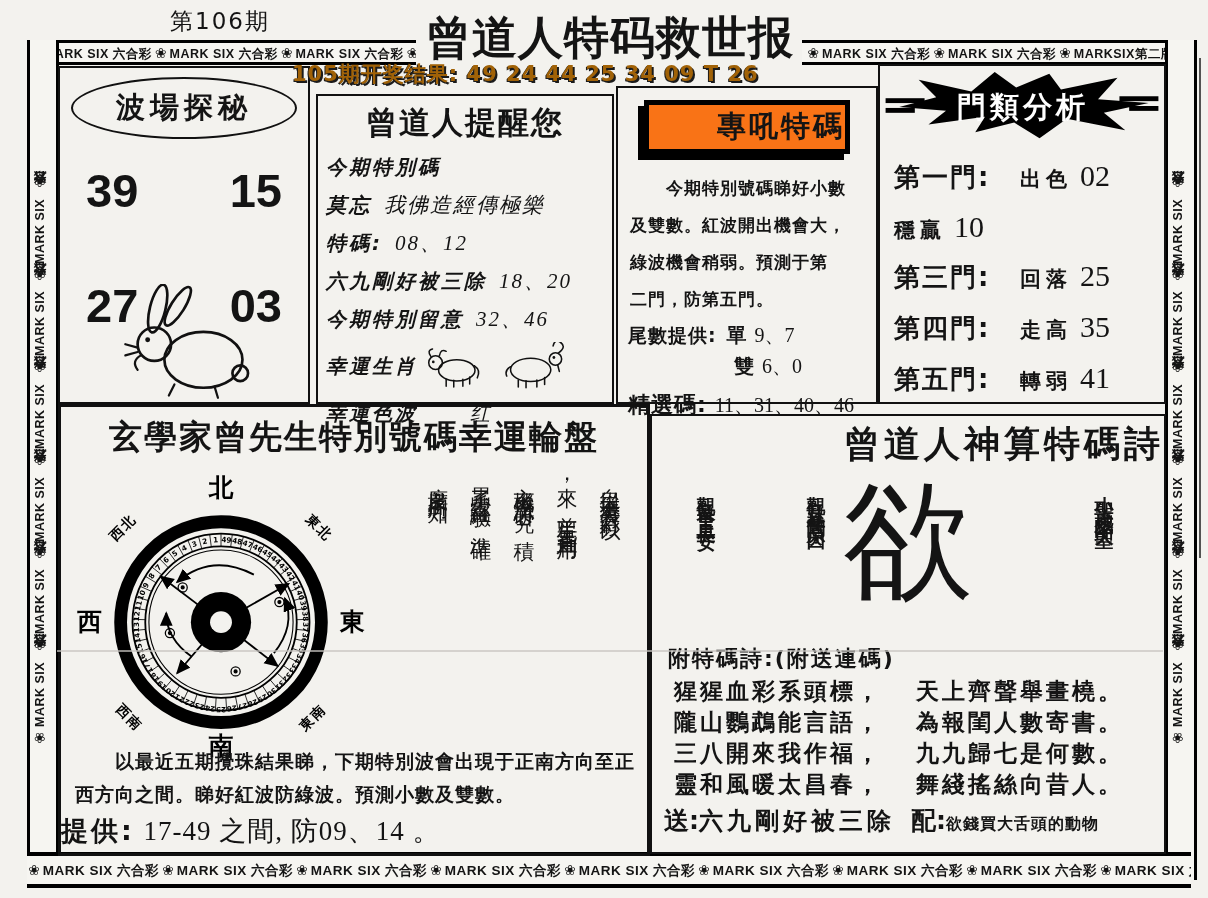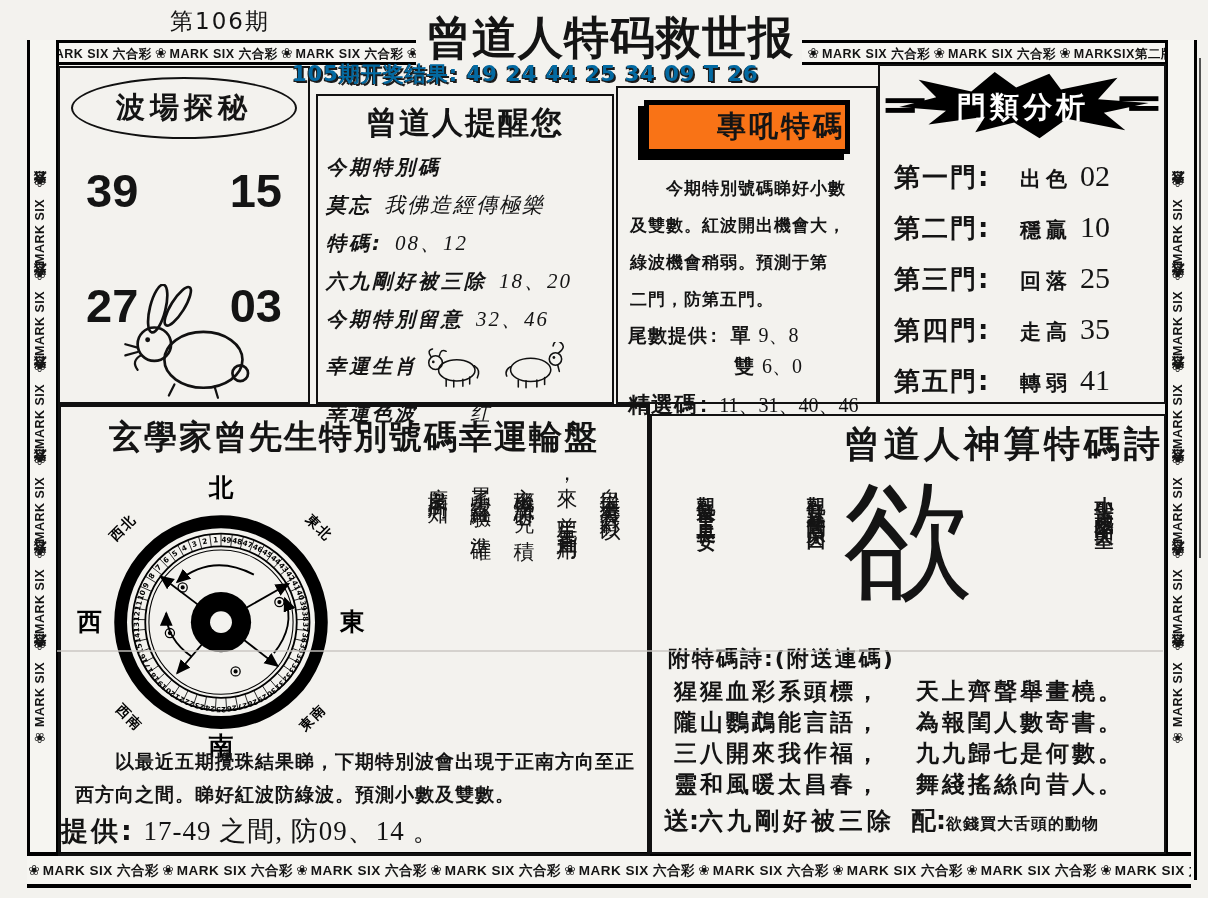--- a/index.html
+++ b/index.html
@@ -14,21 +14,21 @@
            overflow:hidden;white-space:nowrap;writing-mode:vertical-rl;transform:rotate(180deg);text-align:center;}
   .strip-v .bunit{font-size:12.5px;font-weight:bold;font-family:"Liberation Sans",sans-serif;letter-spacing:.5px;padding:2px 0;}
   .strip-v .flower{font-size:14px;padding:1px 0;}
   .top-strip{height:19px;line-height:19px;top:40px;}
   .bottom-strip{left:27px;top:852px;width:1164px;height:28px;line-height:28px;border-top:4px solid #000;border-bottom:4px solid #000;}
   .bottom-strip .bunit{font-size:13.5px;}
   .side-strip{top:40px;width:26px;height:840px;}
 
   .issue{position:absolute;left:170px;top:6px;font-size:23px;letter-spacing:2px;}
   .main-title{position:absolute;left:415px;top:8px;width:390px;text-align:center;font-size:45px;font-weight:900;letter-spacing:1px;}
-  .red-result{position:absolute;left:292px;top:60px;font-size:21px;font-weight:bold;color:#0369a1;
+  .red-result{position:absolute;left:292px;top:60px;font-size:21px;font-weight:bold;color:#a16207;
               text-shadow:2px 2px 0 #1b1b1b,-1px 1px 0 #1b1b1b;letter-spacing:1px;z-index:6;}
 
   .panel{position:absolute;border:2px solid #111;}
 
   
   .bc-ellipse{width:222px;height:58px;border:2px solid #111;border-radius:50%;margin:9px auto 0;
               text-align:center;line-height:56px;font-size:29px;font-weight:bold;letter-spacing:5px;}
   .bc-pairs{margin-top:24px;}
   .bc-row{display:flex;justify-content:space-between;width:196px;margin:0 auto 60px;
           font-size:47px;font-family:"Liberation Sans",sans-serif;font-weight:600;}
@@ -41,21 +41,21 @@
   .tx-val{font-family:"Liberation Serif","DejaVu Serif",serif;margin-left:12px;font-size:21px;letter-spacing:2px;}
   .tx-red{margin-left:52px;font-size:20px;}
   .tx-animals{margin-left:4px;display:flex;align-items:flex-end;}
 
   
   .zh-titlebox{width:196px;margin:12px auto 16px;border:5px solid #000;box-shadow:-6px 6px 0 #000;
                text-align:right;font-size:29px;font-weight:900;padding:2px 0;background:#f97316;letter-spacing:3px;}
   .zh-para{font-size:17px;font-weight:600;line-height:37px;margin-left:12px;letter-spacing:1px;}
   .zh-para div:first-child{text-indent:36px;}
   .zh-line{margin:4px 0 0 10px;font-size:19px;display:flex;align-items:baseline;}
-  .zh-lbl{font-weight:900;letter-spacing:1px;font-family:Liberation Mono, monospace;}
+  .zh-lbl{font-weight:900;letter-spacing:1px;}
   .zh-sub{font-weight:bold;margin-left:10px;font-size:20px;}
   .zh-val{font-family:"Liberation Serif","DejaVu Serif",serif;margin-left:8px;font-size:20px;}
   .zh-indent{margin-left:106px;}
 
   
   .men-banner{display:block;margin:2px auto 0;}
   .men-row{display:flex;align-items:baseline;margin:15px 0 0 14px;}
   .men-door{font-size:26px;font-weight:900;letter-spacing:2px;width:126px;}
   .men-word{font-size:21px;font-weight:bold;letter-spacing:5px;}
   .men-num{font-size:30px;font-family:"Liberation Serif","DejaVu Serif",serif;margin-left:8px;}
@@ -203,21 +203,21 @@
     <div class="zh-titlebox">專吼特碼</div>
     <div class="zh-para">
         <div>今期特別號碼睇好小數</div>
         <div>及雙數。紅波開出機會大，</div>
         <div>綠波機會稍弱。預測于第</div>
         <div>二門，防第五門。</div>
       </div>
     <div class="zh-line">
       <span class="zh-lbl">尾數提供:</span>
       <span class="zh-sub">單</span>
-      <span class="zh-val">9、8</span>
+      <span class="zh-val">9、7</span>
     </div>
     <div class="zh-line">
       <span class="zh-sub zh-indent">雙</span>
       <span class="zh-val">6、0</span>
     </div>
     <div class="zh-line" style="margin-top:10px;">
       <span class="zh-lbl" style="font-size:22px;">精選碼:</span>
       <span class="zh-val">11、31、40、46</span>
     </div>
   </div>
@@ -233,21 +233,20 @@
       </g>
       <text x="141" y="50" text-anchor="middle" fill="#fff" font-size="30" font-weight="bold" letter-spacing="4">門類分析</text>
     </svg>
     <div>
         <div class="men-row">
         <span class="men-door">第一門:</span>
         <span class="men-word">出色</span>
         <span class="men-num">02</span>
       </div>
         <div class="men-row">
-        <span class="men-door">第二門:</span>
         <span class="men-word">穩贏</span>
         <span class="men-num">10</span>
       </div>
         <div class="men-row">
         <span class="men-door">第三門:</span>
         <span class="men-word">回落</span>
         <span class="men-num">25</span>
       </div>
         <div class="men-row">
         <span class="men-door">第四門:</span>

